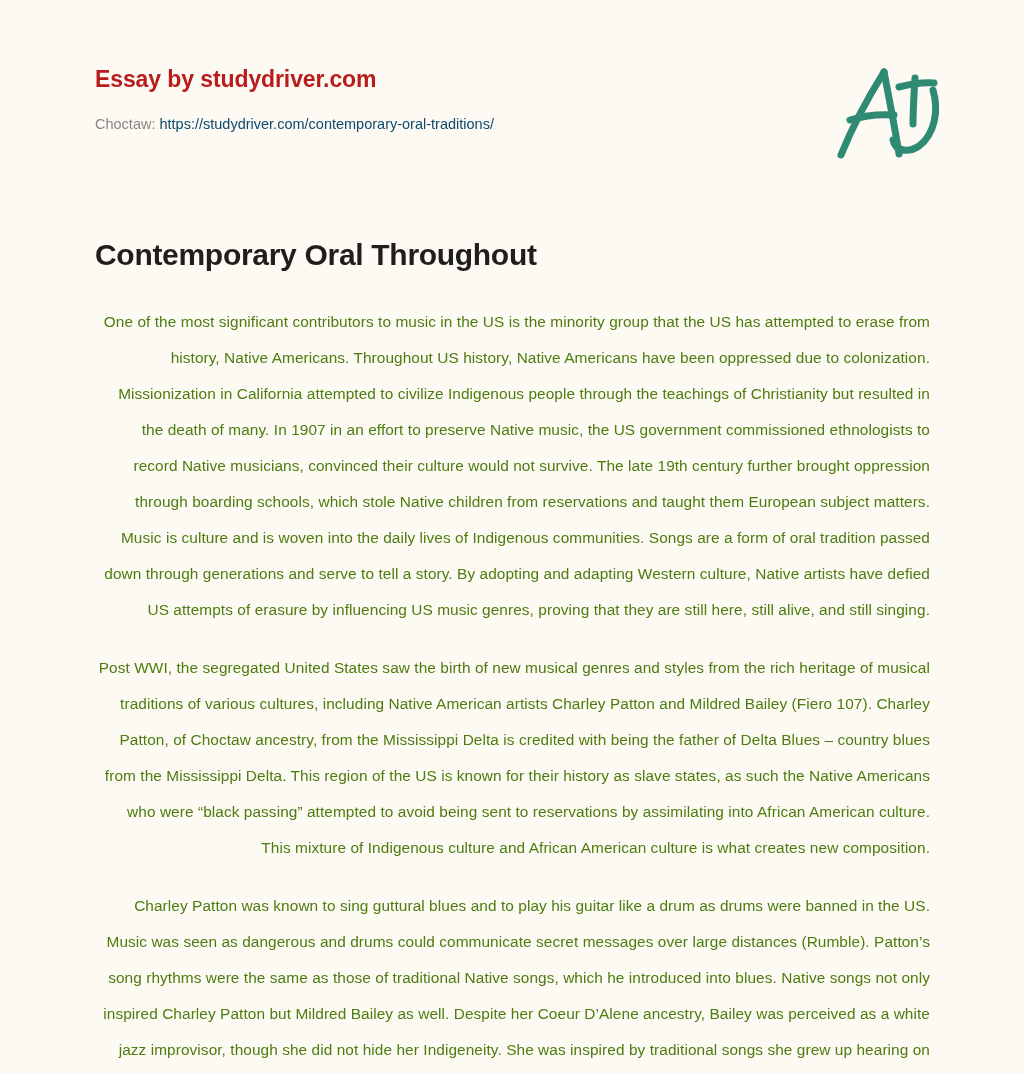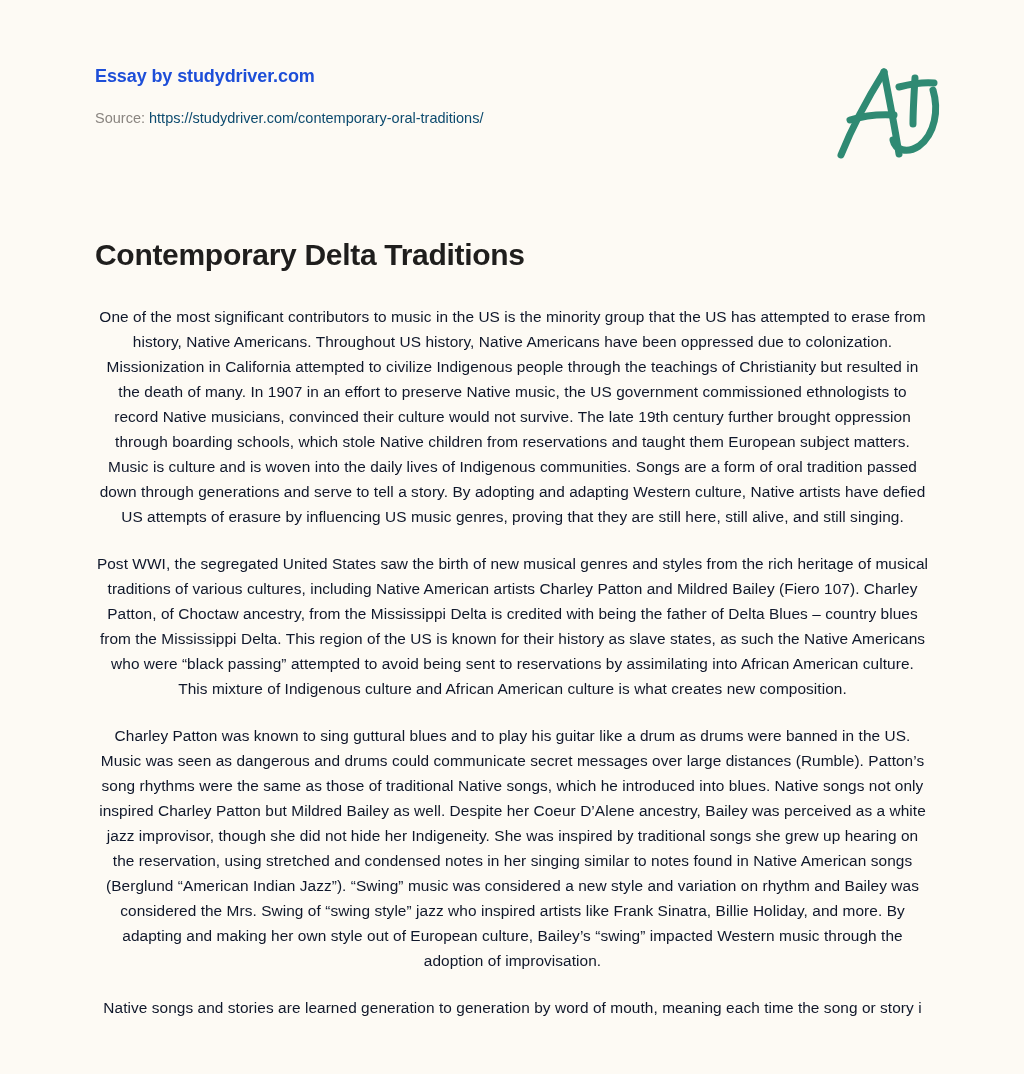--- a/index.html
+++ b/index.html
@@ -25,23 +25,23 @@
 
   
   .header {
     position: relative;
     padding: 66px 94px 0 95px;
     height: 176px;
     box-sizing: border-box;
   }
 
   .essay-by {
-    font-size: 18px;
+    font-size: 23px;
     font-weight: bold;
-    color: #1d4ed8;
+    color: #b91c1c;
     letter-spacing: -0.1px;
     line-height: 1.2;
     margin: 0;
   }
 
   .source-line {
     margin-top: 21px;
     font-size: 14.5px;
     color: #8a8580;
     line-height: 1.3;
@@ -86,41 +86,41 @@
     line-height: 1.25;
   }
 
   .body-text {
     margin-top: 30px;
   }
 
   .body-text p {
     margin: 0 0 22px 0;
     font-size: 15.4px;
-    line-height: 25px;
-    color: #0f172a;
-    text-align: center;
+    line-height: 36px;
+    color: #4d7c0f;
+    text-align: right;
     letter-spacing: 0.005em;
   }
 
   .body-text p:last-child {
     margin-bottom: 0;
   }
 </style>
 </head>
 <body>
 
 <div class="page">
 
   <div class="header">
 
     <div class="essay-by">Essay by studydriver.com</div>
 
     <div class="source-line">
-      <span class="source-label">Source:</span>
+      <span class="source-label">Choctaw:</span>
       <a class="source-url" href="#">https://studydriver.com/contemporary-oral-traditions/</a>
     </div>
 
     <div class="logo">
       <svg viewBox="0 0 120 105" xmlns="http://www.w3.org/2000/svg">
         <g fill="none" stroke="#2f8a73" stroke-linecap="round" stroke-linejoin="round">
 
           <path d="M12 97 C 22 72, 40 38, 55 14" stroke-width="7"></path>
 
           <path d="M55 14 C 60 40, 66 70, 70 96" stroke-width="7"></path>
@@ -133,21 +133,21 @@
 
           <path d="M104 32 C 110 52, 106 76, 90 88 C 78 96, 66 92, 64 82" stroke-width="7"></path>
         </g>
       </svg>
     </div>
 
   </div>
 
   <div class="article">
 
-    <h1 class="title">Contemporary Delta Traditions</h1>
+    <h1 class="title">Contemporary Oral Throughout</h1>
 
     <div class="body-text">
       <p>One of the most significant contributors to music in the US is the minority group that the US has attempted to erase from history, Native Americans. Throughout US history, Native Americans have been oppressed due to colonization. Missionization in California attempted to civilize Indigenous people through the teachings of Christianity but resulted in the death of many. In 1907 in an effort to preserve Native music, the US government commissioned ethnologists to record Native musicians, convinced their culture would not survive. The late 19th century further brought oppression through boarding schools, which stole Native children from reservations and taught them European subject matters. Music is culture and is woven into the daily lives of Indigenous communities. Songs are a form of oral tradition passed down through generations and serve to tell a story. By adopting and adapting Western culture, Native artists have defied US attempts of erasure by influencing US music genres, proving that they are still here, still alive, and still singing.</p>
       <p>Post WWI, the segregated United States saw the birth of new musical genres and styles from the rich heritage of musical traditions of various cultures, including Native American artists Charley Patton and Mildred Bailey (Fiero 107). Charley Patton, of Choctaw ancestry, from the Mississippi Delta is credited with being the father of Delta Blues – country blues from the Mississippi Delta. This region of the US is known for their history as slave states, as such the Native Americans who were “black passing” attempted to avoid being sent to reservations by assimilating into African American culture. This mixture of Indigenous culture and African American culture is what creates new composition.</p>
       <p>Charley Patton was known to sing guttural blues and to play his guitar like a drum as drums were banned in the US. Music was seen as dangerous and drums could communicate secret messages over large distances (Rumble). Patton’s song rhythms were the same as those of traditional Native songs, which he introduced into blues. Native songs not only inspired Charley Patton but Mildred Bailey as well. Despite her Coeur D’Alene ancestry, Bailey was perceived as a white jazz improvisor, though she did not hide her Indigeneity. She was inspired by traditional songs she grew up hearing on the reservation, using stretched and condensed notes in her singing similar to notes found in Native American songs (Berglund “American Indian Jazz”). “Swing” music was considered a new style and variation on rhythm and Bailey was considered the Mrs. Swing of “swing style” jazz who inspired artists like Frank Sinatra, Billie Holiday, and more. By adapting and making her own style out of European culture, Bailey’s “swing” impacted Western music through the adoption of improvisation.</p>
       <p>Native songs and stories are learned generation to generation by word of mouth, meaning each time the song or story i</p>
     </div>
 
   </div>
 

